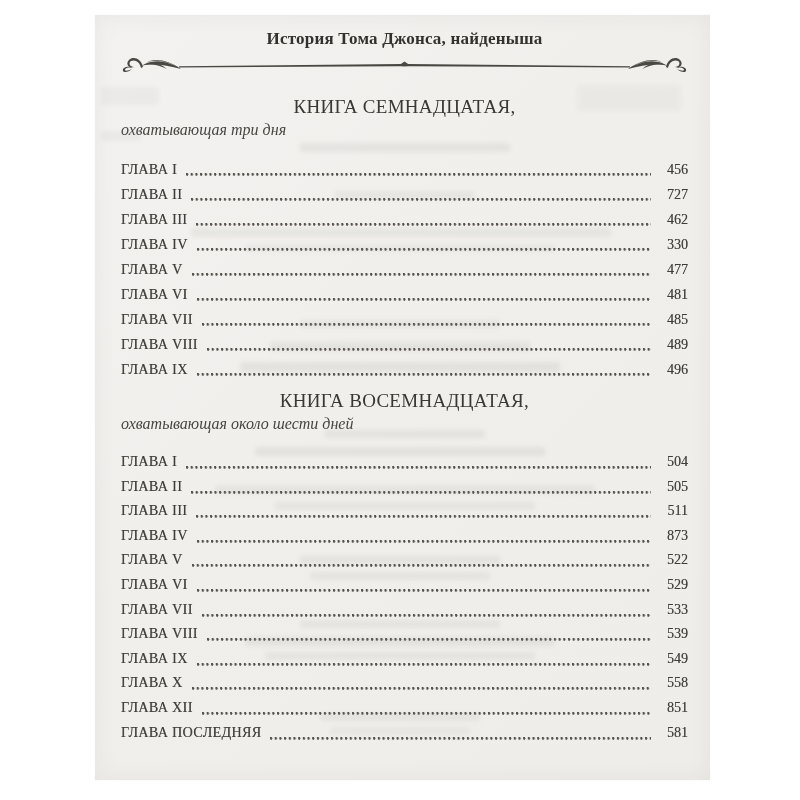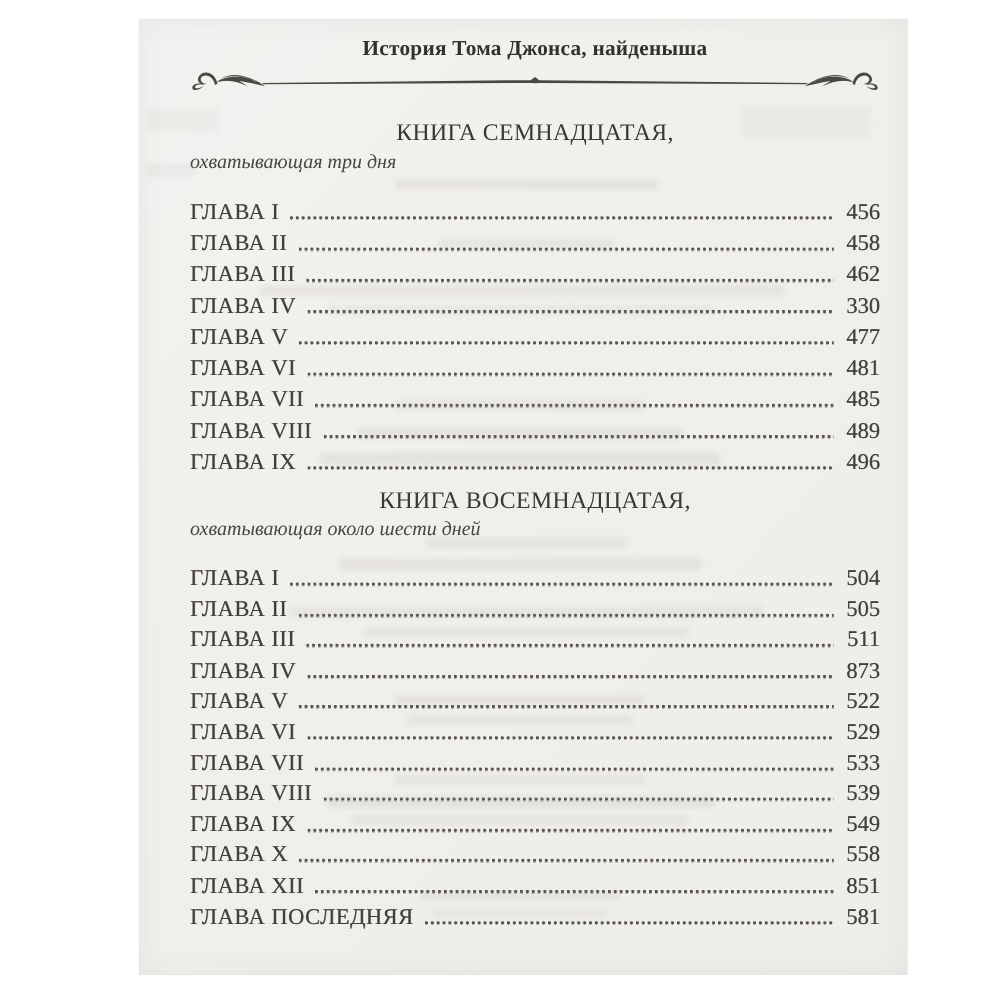--- a/index.html
+++ b/index.html
@@ -1,41 +1,41 @@
 <!DOCTYPE html>
 <html><head>
 <meta charset="utf-8">
 <style>
   html,body{margin:0;padding:0;background:#ffffff;}
   .canvas{position:relative;width:800px;height:800px;background:#ffffff;overflow:hidden;
           font-family:"Liberation Serif","DejaVu Serif",serif;}
   
-  .page{position:absolute;left:111px;top:15px;width:615px;height:765px;
+  .page{position:absolute;left:95px;top:15px;width:615px;height:765px;
         background:linear-gradient(135deg,#f4f2f0 0%,#f1efec 45%,#efedea 100%);
         box-shadow:inset 0 0 22px rgba(90,85,80,0.07), 0 0 2px rgba(0,0,0,0.04);
-        box-sizing:border-box;padding:14px 22px 0 41px;color:#3c3a37;}
+        box-sizing:border-box;padding:14px 22px 0 26px;color:#3c3a37;}
   
   .running-head{font-size:17px;font-weight:bold;line-height:20px;text-align:center;
                 color:#33312e;letter-spacing:0.2px;}
   .rule-row{display:flex;align-items:center;height:24px;margin-top:1px;}
   .orn{width:64px;height:24px;flex:0 0 auto;}
   .orn svg{display:block;width:64px;height:24px;}
   .orn.right svg{transform:scaleX(-1);}
   .rule-line{flex:1;height:8px;margin:6px -6px 0 -6px;}
   .rule-line svg{display:block;width:100%;height:8px;}
   
   .section-title{font-size:19px;font-weight:normal;line-height:22px;text-align:center;
                  color:#3a3835;letter-spacing:0.3px;}
   .section-sub{font-size:16px;font-style:italic;line-height:20px;text-align:left;
                color:#474542;margin-top:2px;}
   .sec0 .section-title{margin-top:22px;}
   .sec0 .toc{margin-top:17px;}
   .sec1 .section-title{margin-top:8px;}
   .sec1 .toc{margin-top:16px;}
-  .toc-row{display:flex;align-items:baseline;font-size:18px;color:#403e3b;}
+  .toc-row{display:flex;align-items:baseline;font-size:14px;color:#403e3b;}
   .sec0 .toc-row{height:25px;line-height:25px;}
   .sec1 .toc-row{height:24.6px;line-height:24.6px;}
   .chapter-label{white-space:nowrap;letter-spacing:0.4px;text-shadow:0.3px 0 0 rgba(64,62,59,0.55);}
   .dot-leader{flex:1;align-self:stretch;margin:0 5px 0 9px;
       background-image:radial-gradient(circle at 1.1px 1.1px,#55524e 1.05px,rgba(0,0,0,0) 1.45px);
       background-size:4.7px 2.6px;background-repeat:repeat-x;}
   .sec0 .dot-leader{background-position:0 calc(100% - 6px);}
   .sec1 .dot-leader{background-position:0 calc(100% - 6px);}
   .page-num{min-width:32px;text-align:right;white-space:nowrap;
             text-shadow:0.3px 0 0 rgba(64,62,59,0.55);}
@@ -106,21 +106,21 @@
       <div class="toc">
   <div class="toc-row">
     <span class="chapter-label">ГЛАВА I</span>
     <span class="dot-leader"></span>
     <span class="page-num">456</span>
   </div>
 
   <div class="toc-row">
     <span class="chapter-label">ГЛАВА II</span>
     <span class="dot-leader"></span>
-    <span class="page-num">458</span>
+    <span class="page-num">727</span>
   </div>
 
   <div class="toc-row">
     <span class="chapter-label">ГЛАВА III</span>
     <span class="dot-leader"></span>
     <span class="page-num">462</span>
   </div>
 
   <div class="toc-row">
     <span class="chapter-label">ГЛАВА IV</span>

